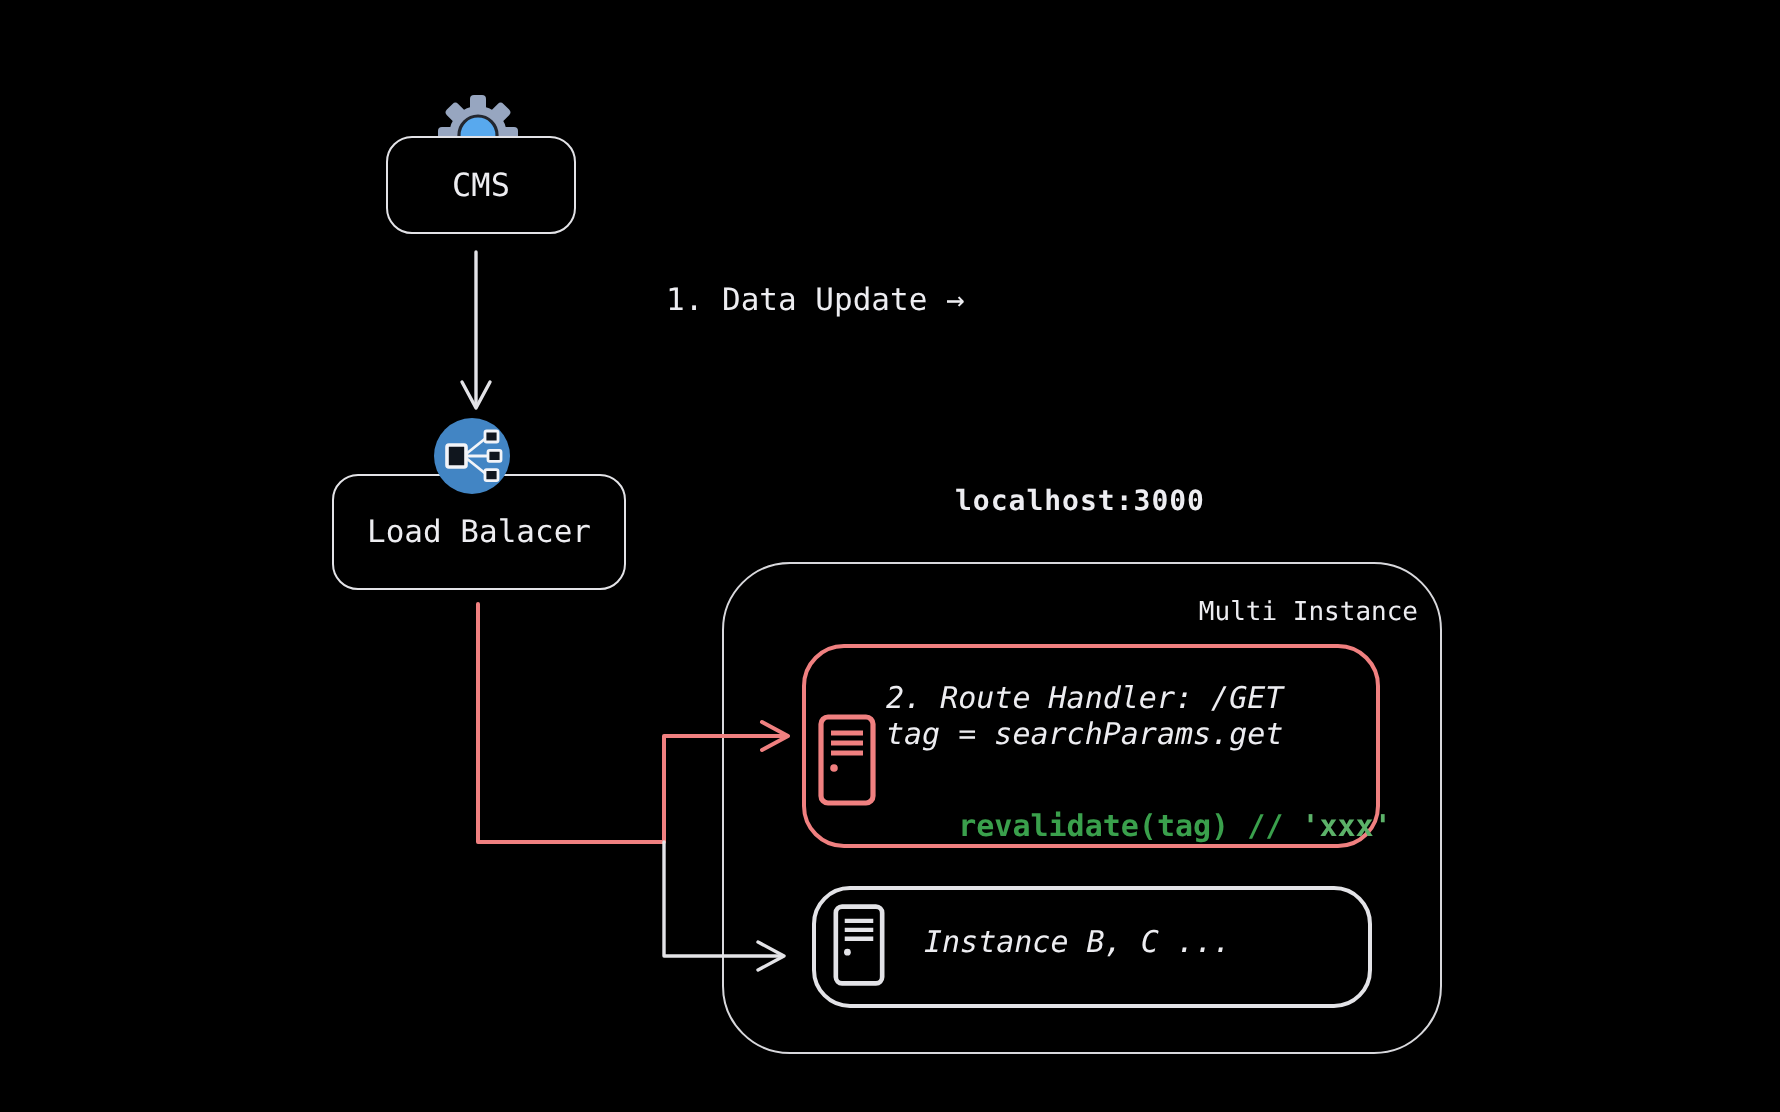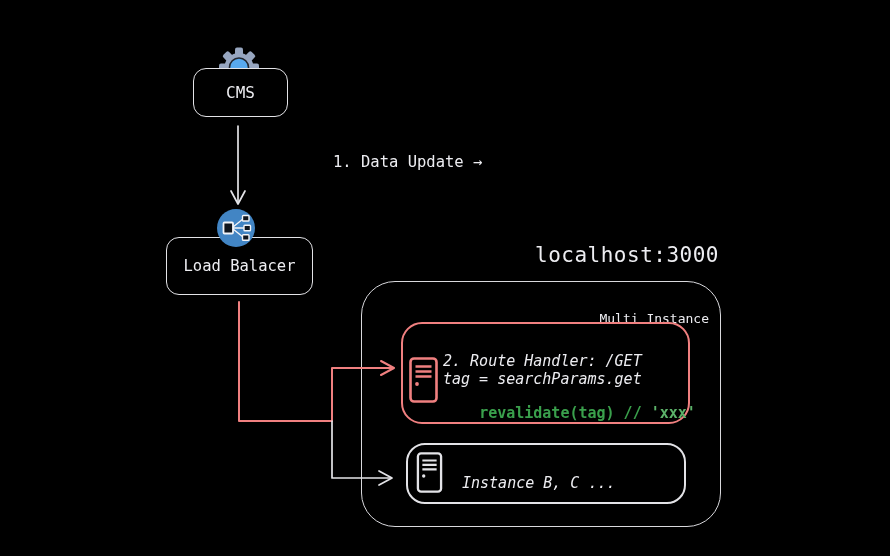--- a/index.html
+++ b/index.html
@@ -12,25 +12,25 @@
   .arrows path{fill:none;stroke-linecap:round;stroke-linejoin:round;}
   .stroke-light path{stroke:#e3e3e7;stroke-width:1.7;}
   .stroke-red path{stroke:#f08080;stroke-width:2;}
   .node{
     display:flex;align-items:center;justify-content:center;
     border:1.7px solid #e3e3e7;border-radius:13px;background:transparent;
     font-size:15.5px;white-space:pre;z-index:2;
   }
   .cms-node{left:193px;top:68px;width:93px;height:47px;font-size:16px;}
   .lb-node{left:166px;top:237px;width:145px;height:56px;}
-  .text{white-space:pre;font-size:15.5px;line-height:17px;z-index:2;margin-top:12px;}
+  .text{white-space:pre;font-size:15.5px;line-height:17px;z-index:2;}
   .small{font-size:13px;}
   .title{
-    left:361px;top:243px;width:358px;text-align:right;
-    font-size:21px;font-weight:400;white-space:pre;letter-spacing:0.5px;
+    left:361px;top:243px;width:358px;text-align:center;
+    font-size:14px;font-weight:700;white-space:pre;letter-spacing:0.5px;
   }
   .container-box{
     left:361px;top:281px;width:358px;height:244px;
     border:1.7px solid #d8d8dc;border-radius:34px;z-index:1;
   }
   .container-label{left:351px;top:298px;width:358px;text-align:right;z-index:2;}
   .route-box{
     left:401px;top:322px;width:285px;height:98px;
     border:2.4px solid #f08080;border-radius:21px;z-index:2;
   }

